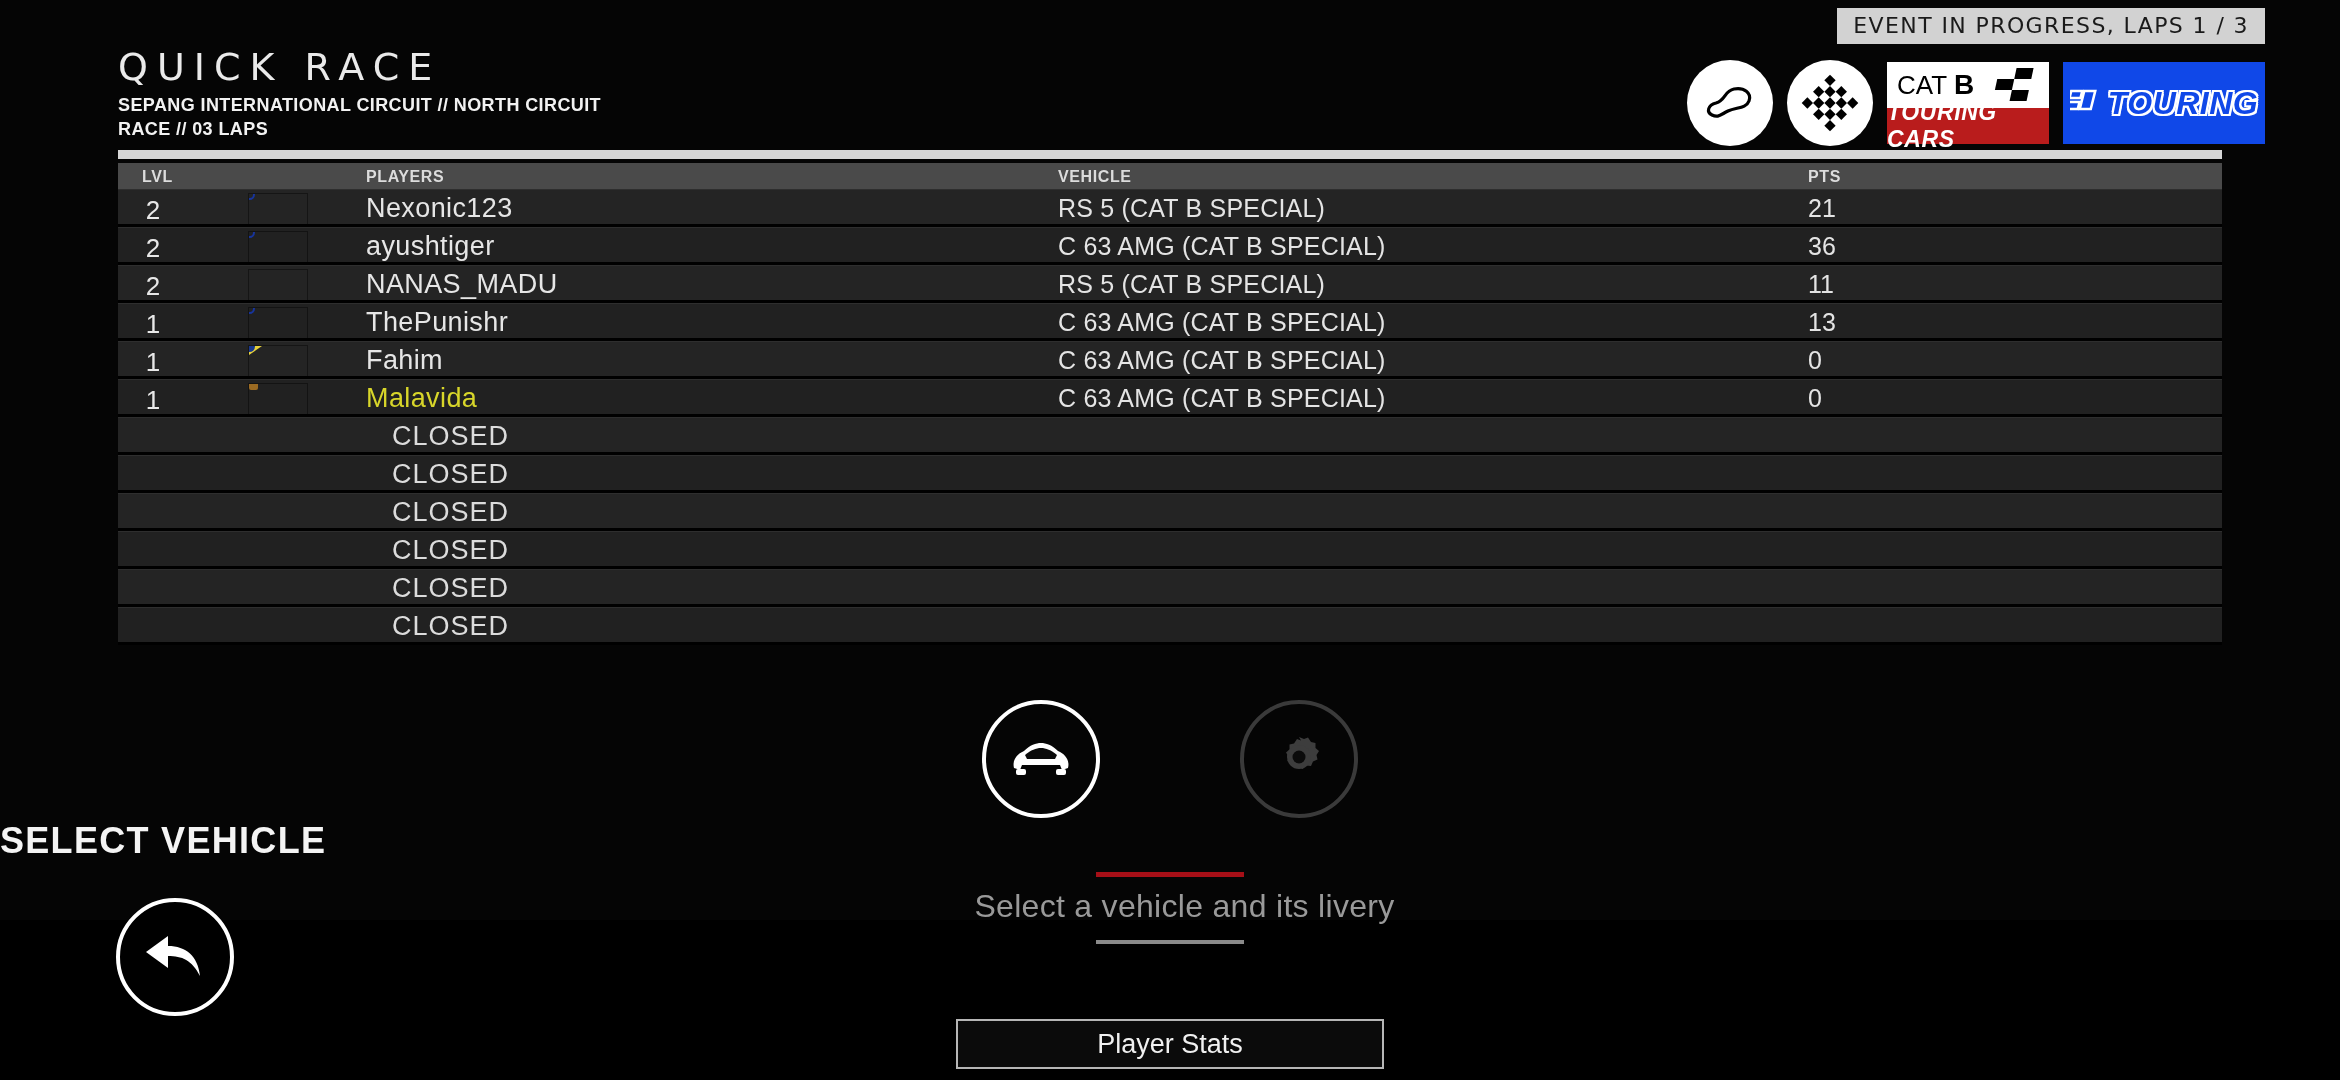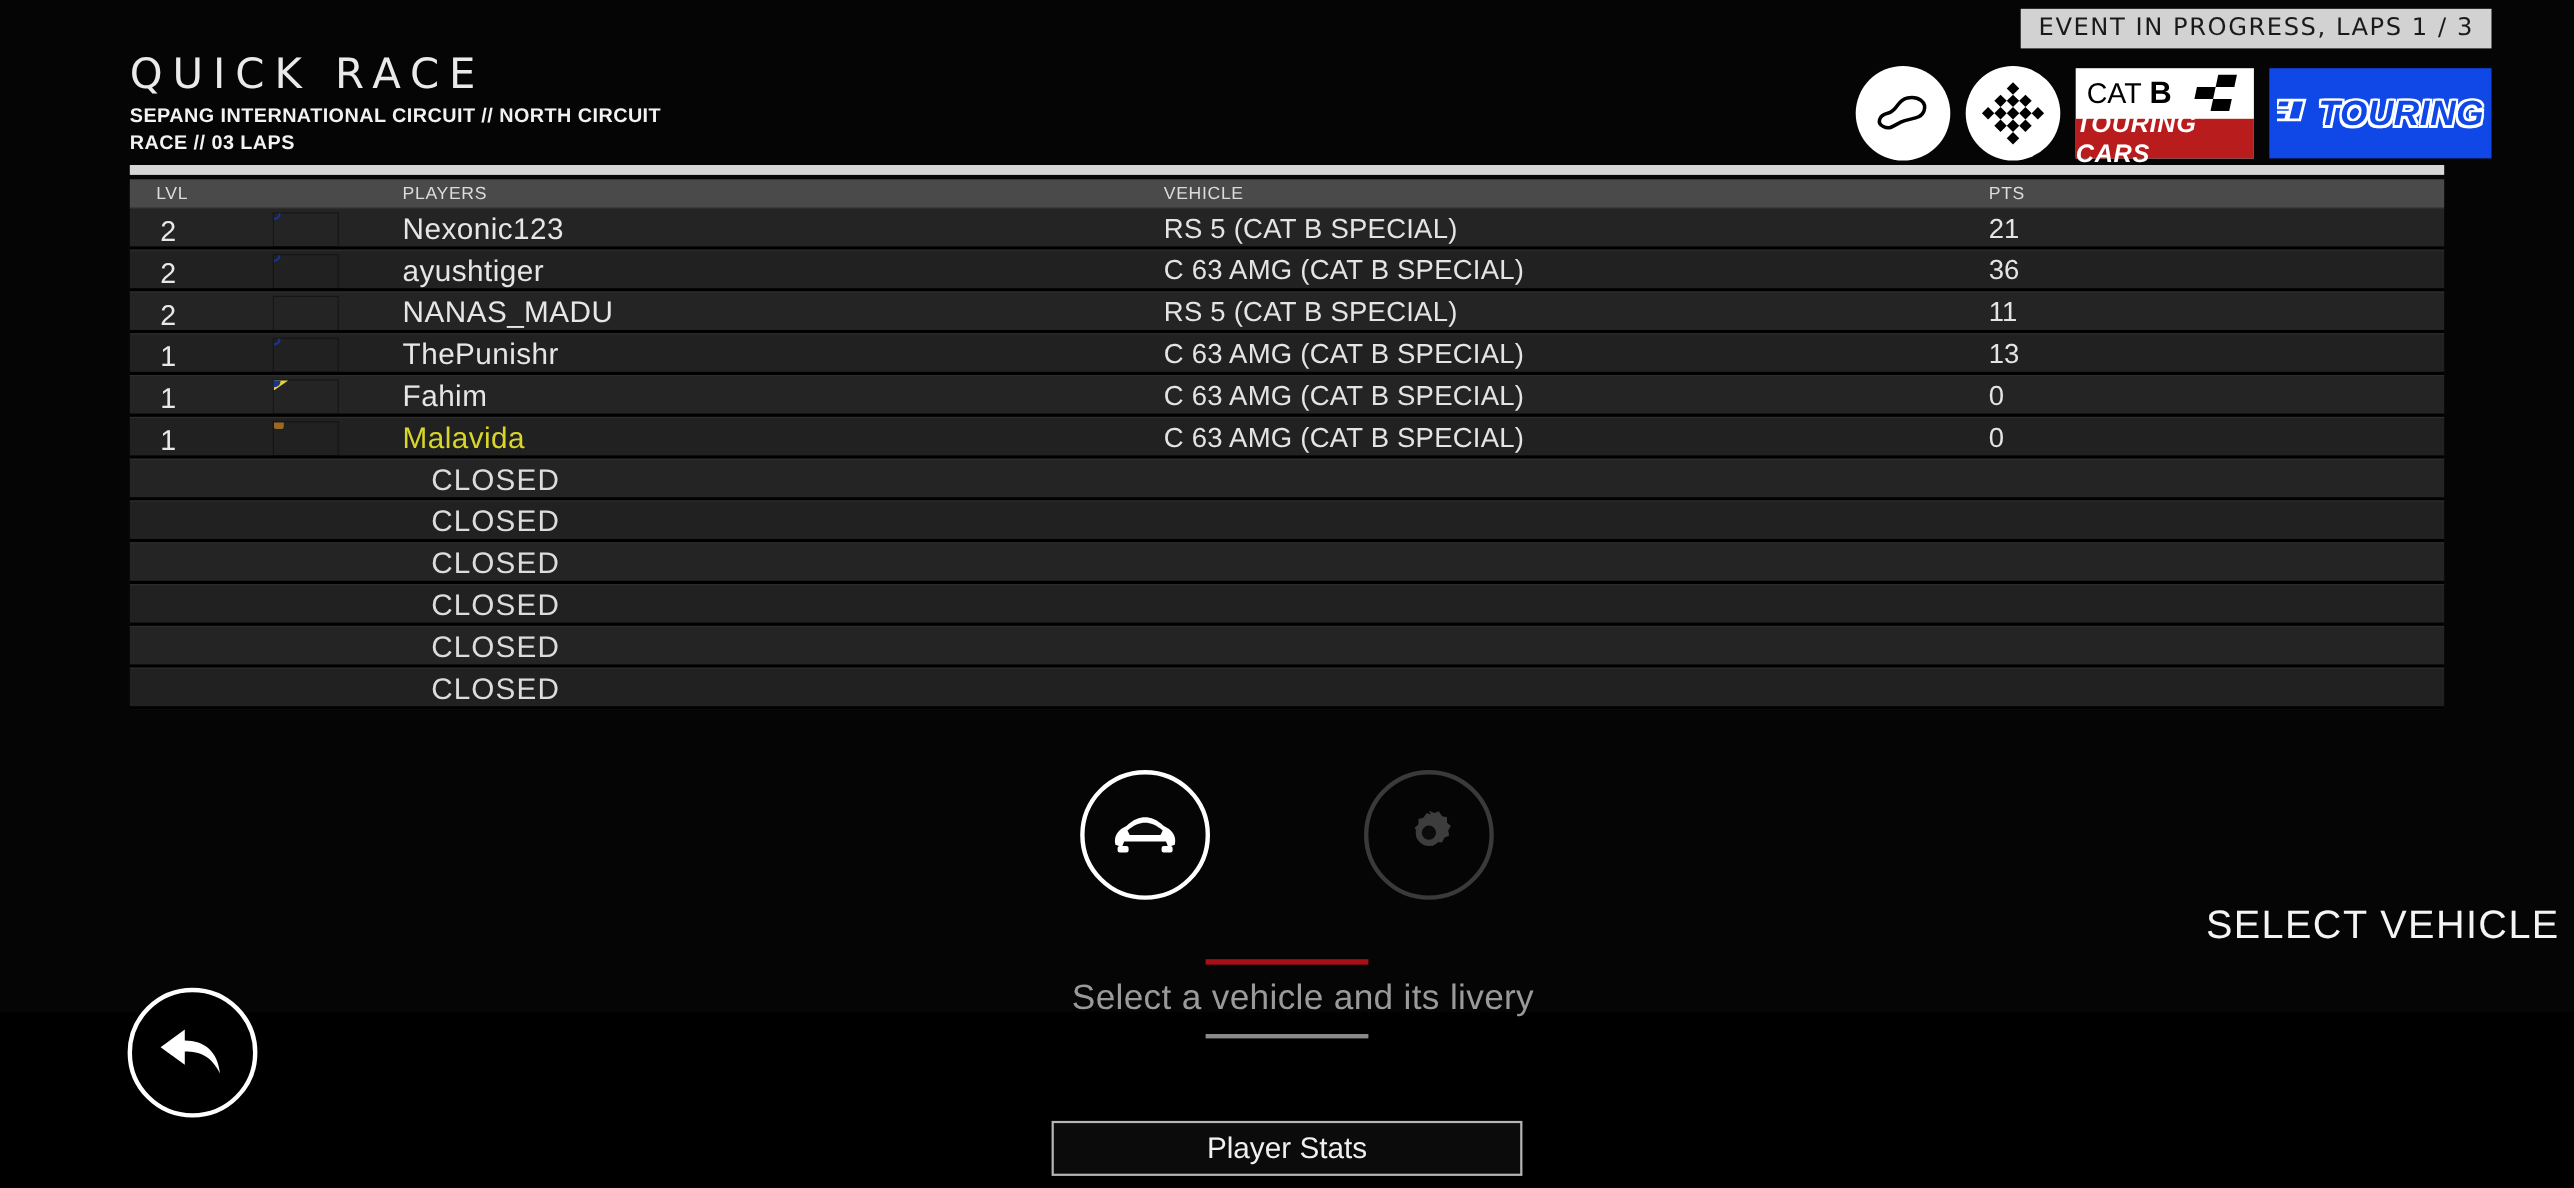--- a/index.html
+++ b/index.html
@@ -73,21 +73,21 @@
     position:absolute; left:118px; top:150px;
     width:2104px; height:9px; background:#d6d6d6;
   }
   .table{ position:absolute; left:118px; top:163px; width:2104px; }
   .thead{
     height:26px; background:#4a4a4a;
     position:relative; color:#dcdcdc;
     font-size:16px; letter-spacing:0.6px;
     font-family:"Liberation Sans", sans-serif;
   }
-  .thead span{ position:absolute; top:5px; }
+  .thead span{ position:absolute; top:5px;font-weight:bold; }
   .c-lvl{ left:24px; }
   .c-players{ left:248px; }
   .c-vehicle{ left:940px; }
   .c-pts{ left:1690px; }
 
   .row{
     height:38px; position:relative;
     background:#242424;
     border-top:1px solid #2e2e2e;
     border-bottom:3px solid #000;
@@ -154,22 +154,22 @@
     display:flex; justify-content:center; align-items:center; gap:140px;
   }
   .mode-circle{
     width:118px; height:118px; border-radius:50%;
     border:4px solid #ffffff;
     display:flex; align-items:center; justify-content:center;
   }
   .mode-circle.dim{ border-color:#3a3a3a; }
 
   .select-label{
-    position:absolute; left:0; right:13px; top:820px; text-align:right;
-    font-size:36px; font-weight:400; color:#f4f4f4; letter-spacing:1.3px;
+    position:absolute; left:0; right:3px; top:820px; text-align:left;
+    font-size:36px; font-weight:700; color:#f4f4f4; letter-spacing:1.3px;
     font-family:"Liberation Sans", sans-serif;
   }
   .red-underline{
     position:absolute; left:50%; top:872px; transform:translateX(-50%);
     width:148px; height:5px; background:#a60f17;
   }
   .sublabel{
     position:absolute; left:0; right:0; top:888px; text-align:center;
     font-size:32px; color:#9a9a9a; letter-spacing:0.3px;
     font-family:"Liberation Sans", sans-serif;

